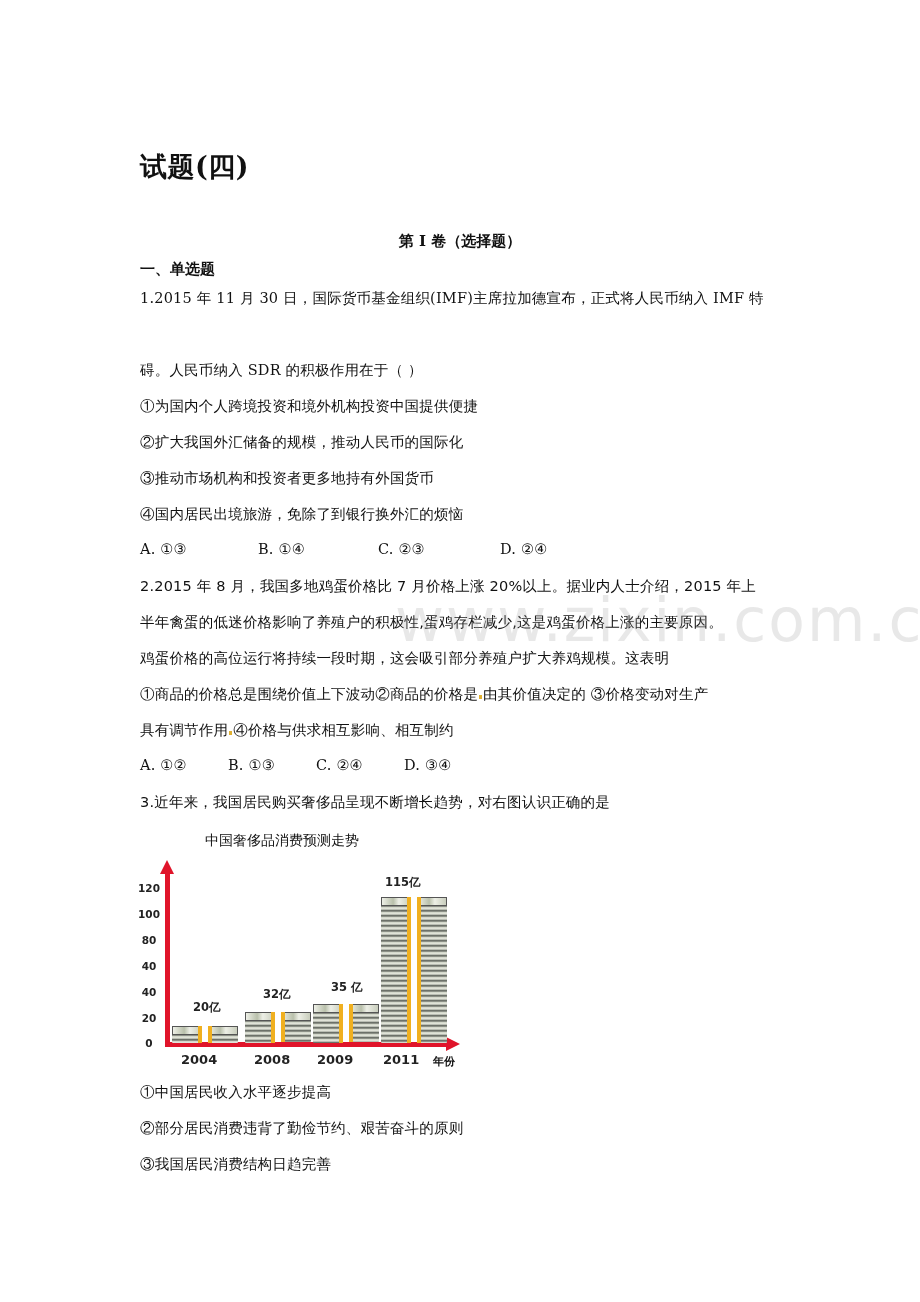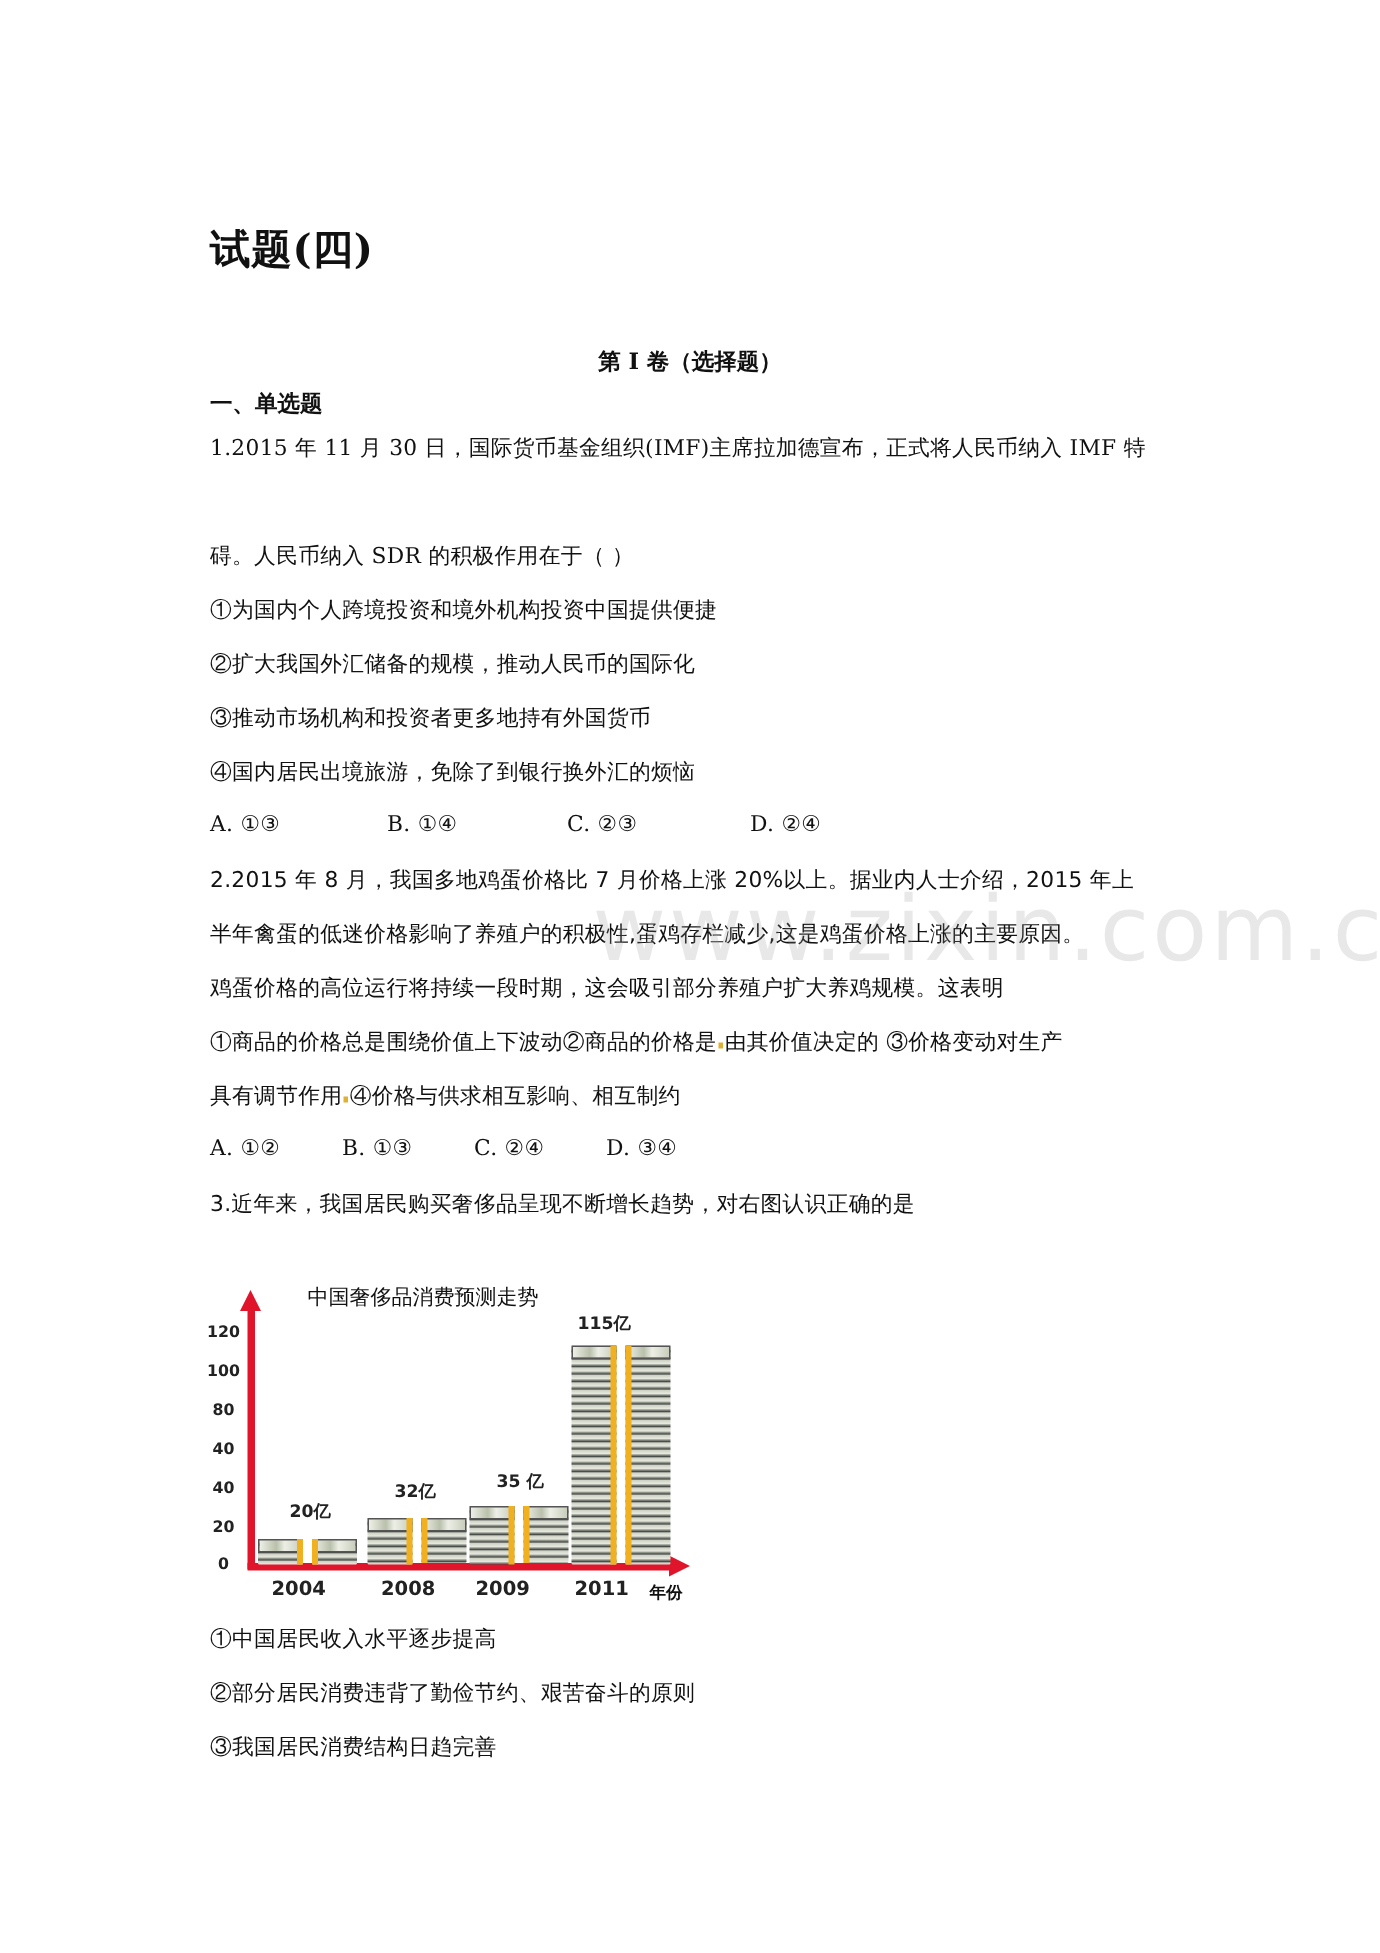--- a/index.html
+++ b/index.html
@@ -26,21 +26,21 @@
       letter-spacing: 0.2px;
     }
     .sans { font-family: "DejaVu Sans", "Liberation Sans", sans-serif; }
     .opts span { display: inline-block; }
     .mark { display: inline-block; width: 3px; height: 4px; background: #e0b030; vertical-align: baseline; margin: 0 1px; }
     .watermark {
       position: absolute; left: 395px; top: 585px; font-family: "DejaVu Sans", "Liberation Sans", sans-serif;
       font-size: 60px; color: rgba(150,150,150,0.22); letter-spacing: 2px; pointer-events: none;
     }
     
-    .chart-caption { position: absolute; left: 205px; top: 832px; font-size: 14px; margin-top: 24px; }
+    .chart-caption { position: absolute; left: 205px; top: 832px; font-size: 14px; }
     .chart { position: absolute; left: 135px; top: 860px; width: 330px; height: 210px; }
     .yaxis { position: absolute; left: 30px; top: 8px; width: 5px; height: 178px; background: #e0142a; }
     .yarrow { position: absolute; left: 25px; top: 0; width: 0; height: 0;
       border-left: 7.5px solid transparent; border-right: 7.5px solid transparent; border-bottom: 14px solid #e0142a; }
     .xaxis { position: absolute; left: 30px; top: 182px; width: 283px; height: 5px; background: #e0142a; }
     .xarrow { position: absolute; left: 311px; top: 177px; width: 0; height: 0;
       border-top: 7.5px solid transparent; border-bottom: 7.5px solid transparent; border-left: 14px solid #e0142a; }
     .ytick { position: absolute; left: 0; width: 28px; text-align: center; font-family: "DejaVu Sans", "Liberation Sans", sans-serif;
       font-weight: bold; font-size: 10.5px; color: #222; }
     .xtick { position: absolute; top: 192px; font-family: "DejaVu Sans", "Liberation Sans", sans-serif;

